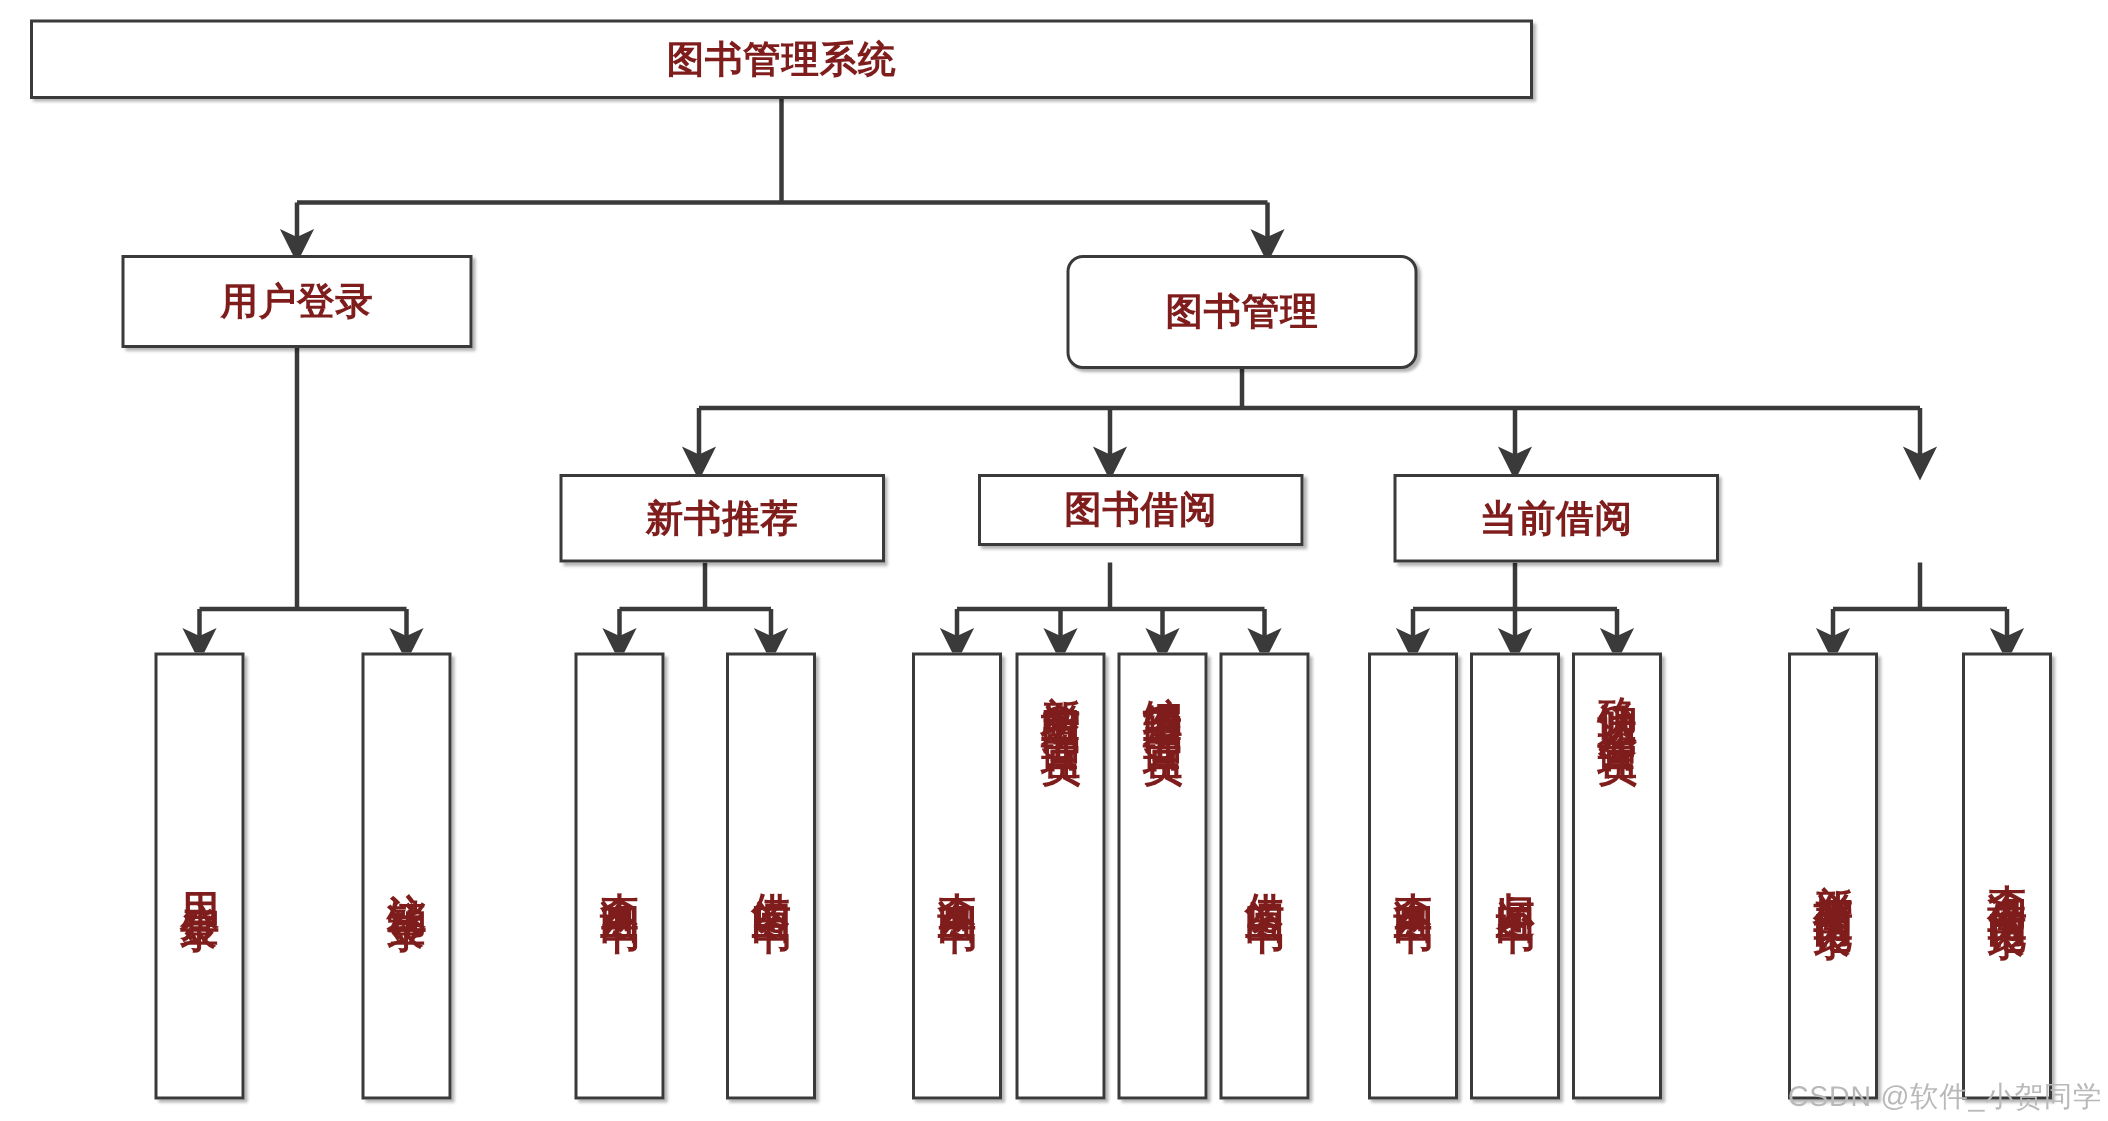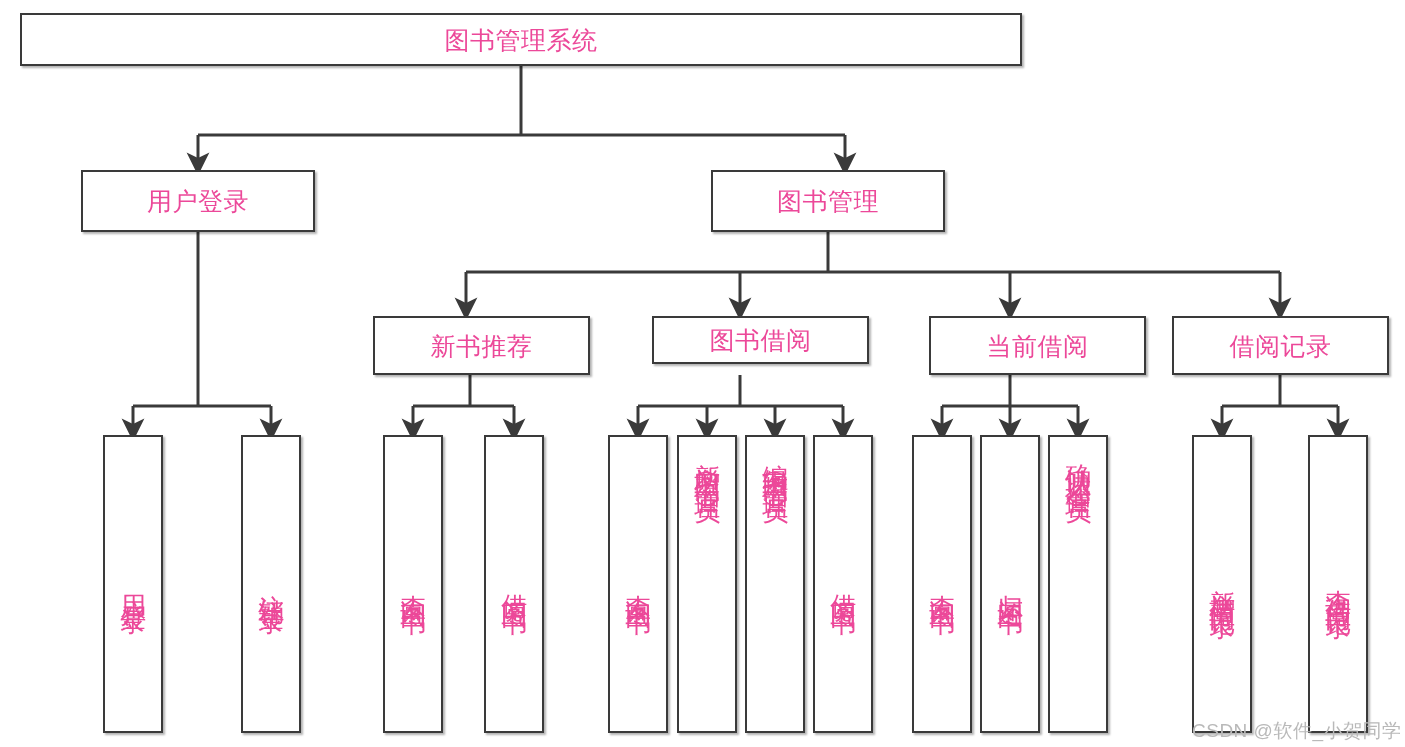--- a/index.html
+++ b/index.html
@@ -29,25 +29,26 @@
     position: absolute;
     box-sizing: border-box;
     background: #ffffff;
     border: 2px solid #3a3a3a;
     box-shadow: 2px 2px 2px rgba(0,0,0,0.30);
     display: flex;
     align-items: center;
     justify-content: center;
   }
   .node-label {
-    color: #ec4899;
+    color: #7f1d1d;
     font-size: 25px;
     line-height: 1.12;
     letter-spacing: 0.5px;
     white-space: nowrap;
+    font-weight: bold;
   }
   
   .node.leaf {
     align-items: flex-start;
     justify-content: center;
     padding-top: 6px;
   }
   .node.leaf .node-label {
     writing-mode: vertical-rl;
     text-orientation: upright;
@@ -125,35 +126,32 @@
     </g>
   </svg>
 
   <div class="node" style="left:20px; top:13px; width:1002px; height:53px;">
     <span class="node-label">图书管理系统</span>
   </div>
 
   <div class="node" style="left:81px; top:170px; width:234px; height:62px;">
     <span class="node-label">用户登录</span>
   </div>
-  <div class="node" style="left:711px; top:170px; width:234px; height:62px;">
+  <div class="node" style="left:711px; top:170px; width:234px; height:76px;border-radius:11px;">
     <span class="node-label">图书管理</span>
   </div>
 
   <div class="node" style="left:361px; top:316px; width:217px; height:59px;margin-left:12px;">
     <span class="node-label">新书推荐</span>
   </div>
   <div class="node" style="left:652px; top:316px; width:217px; height:48px;">
     <span class="node-label">图书借阅</span>
   </div>
   <div class="node" style="left:901px; top:316px; width:217px; height:59px;margin-left:28px;">
     <span class="node-label">当前借阅</span>
-  </div>
-  <div class="node" style="left:1172px; top:316px; width:217px; height:59px;">
-    <span class="node-label">借阅记录</span>
   </div>
 
   <div class="node leaf centered" style="left:103px; top:435px; width:60px; height:298px;">
     <span class="node-label">用户登录</span>
   </div>
   <div class="node leaf centered" style="left:241px; top:435px; width:60px; height:298px;">
     <span class="node-label">注销登录</span>
   </div>
 
   <div class="node leaf centered" style="left:383px; top:435px; width:60px; height:298px;">

